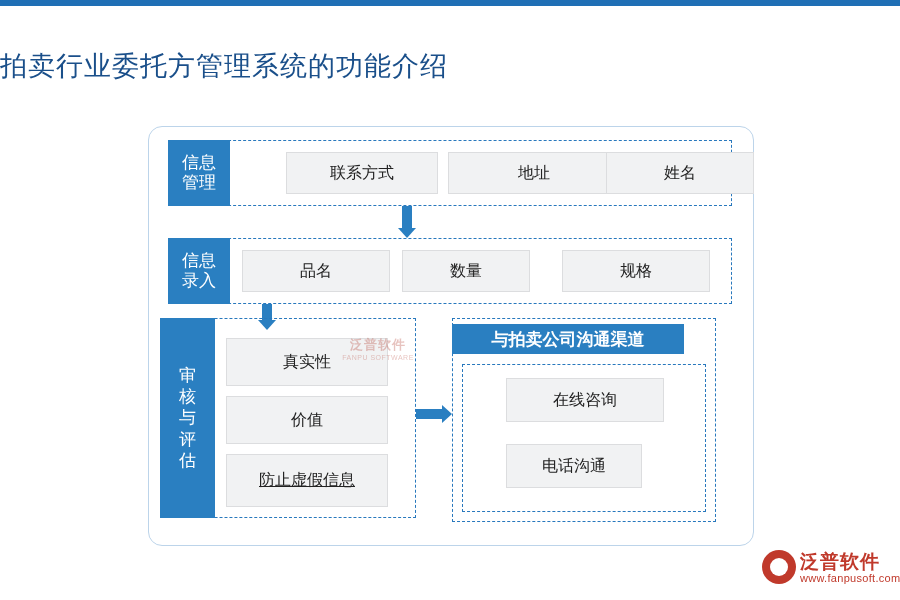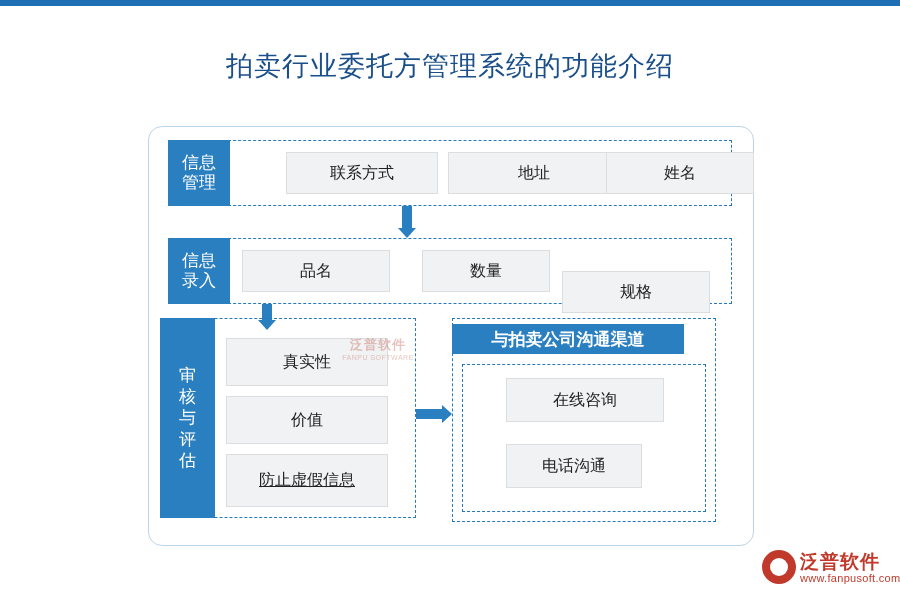--- a/index.html
+++ b/index.html
@@ -19,21 +19,20 @@
     top: 0; left: 0;
     width: 900px;
     height: 6px;
     background: #1f6fb5;
   }
   .page-title {
     position: absolute;
     top: 48px;
     left: 0;
     width: 900px;
-    text-align: center;
     font-size: 27px;
     color: #1a4f8a;
     letter-spacing: 1px;
   }
   
   .outer-box {
     position: absolute;
     left: 148px;
     top: 126px;
     width: 604px;
@@ -237,22 +236,22 @@
 </div>
 
 <div class="dashed-group" id="g2"></div>
 <div class="blue-label" id="lbl2">
   <div>
     <div>信息</div>
     <div>录入</div>
   </div>
 </div>
 <div class="grey-chip chip-row2" style="left:242px; width:148px;">品名</div>
-<div class="grey-chip chip-row2" style="left:402px; width:128px;margin-left:20px;">数量</div>
-<div class="grey-chip chip-row2" style="left:562px; width:148px;margin-top:21px;">规格</div>
+<div class="grey-chip chip-row2" style="left:402px; width:128px;">数量</div>
+<div class="grey-chip chip-row2" style="left:562px; width:148px;">规格</div>
 
 <div class="arrow-down" style="left:258px; top:304px; height:26px;">
   <div class="stem" style="height:16px;"></div>
   <div class="head" style="top:16px;"></div>
 </div>
 
 <div class="dashed-group" id="g3"></div>
 <div class="blue-label" id="lbl3">
   <span>审</span>
   <span>核</span>

